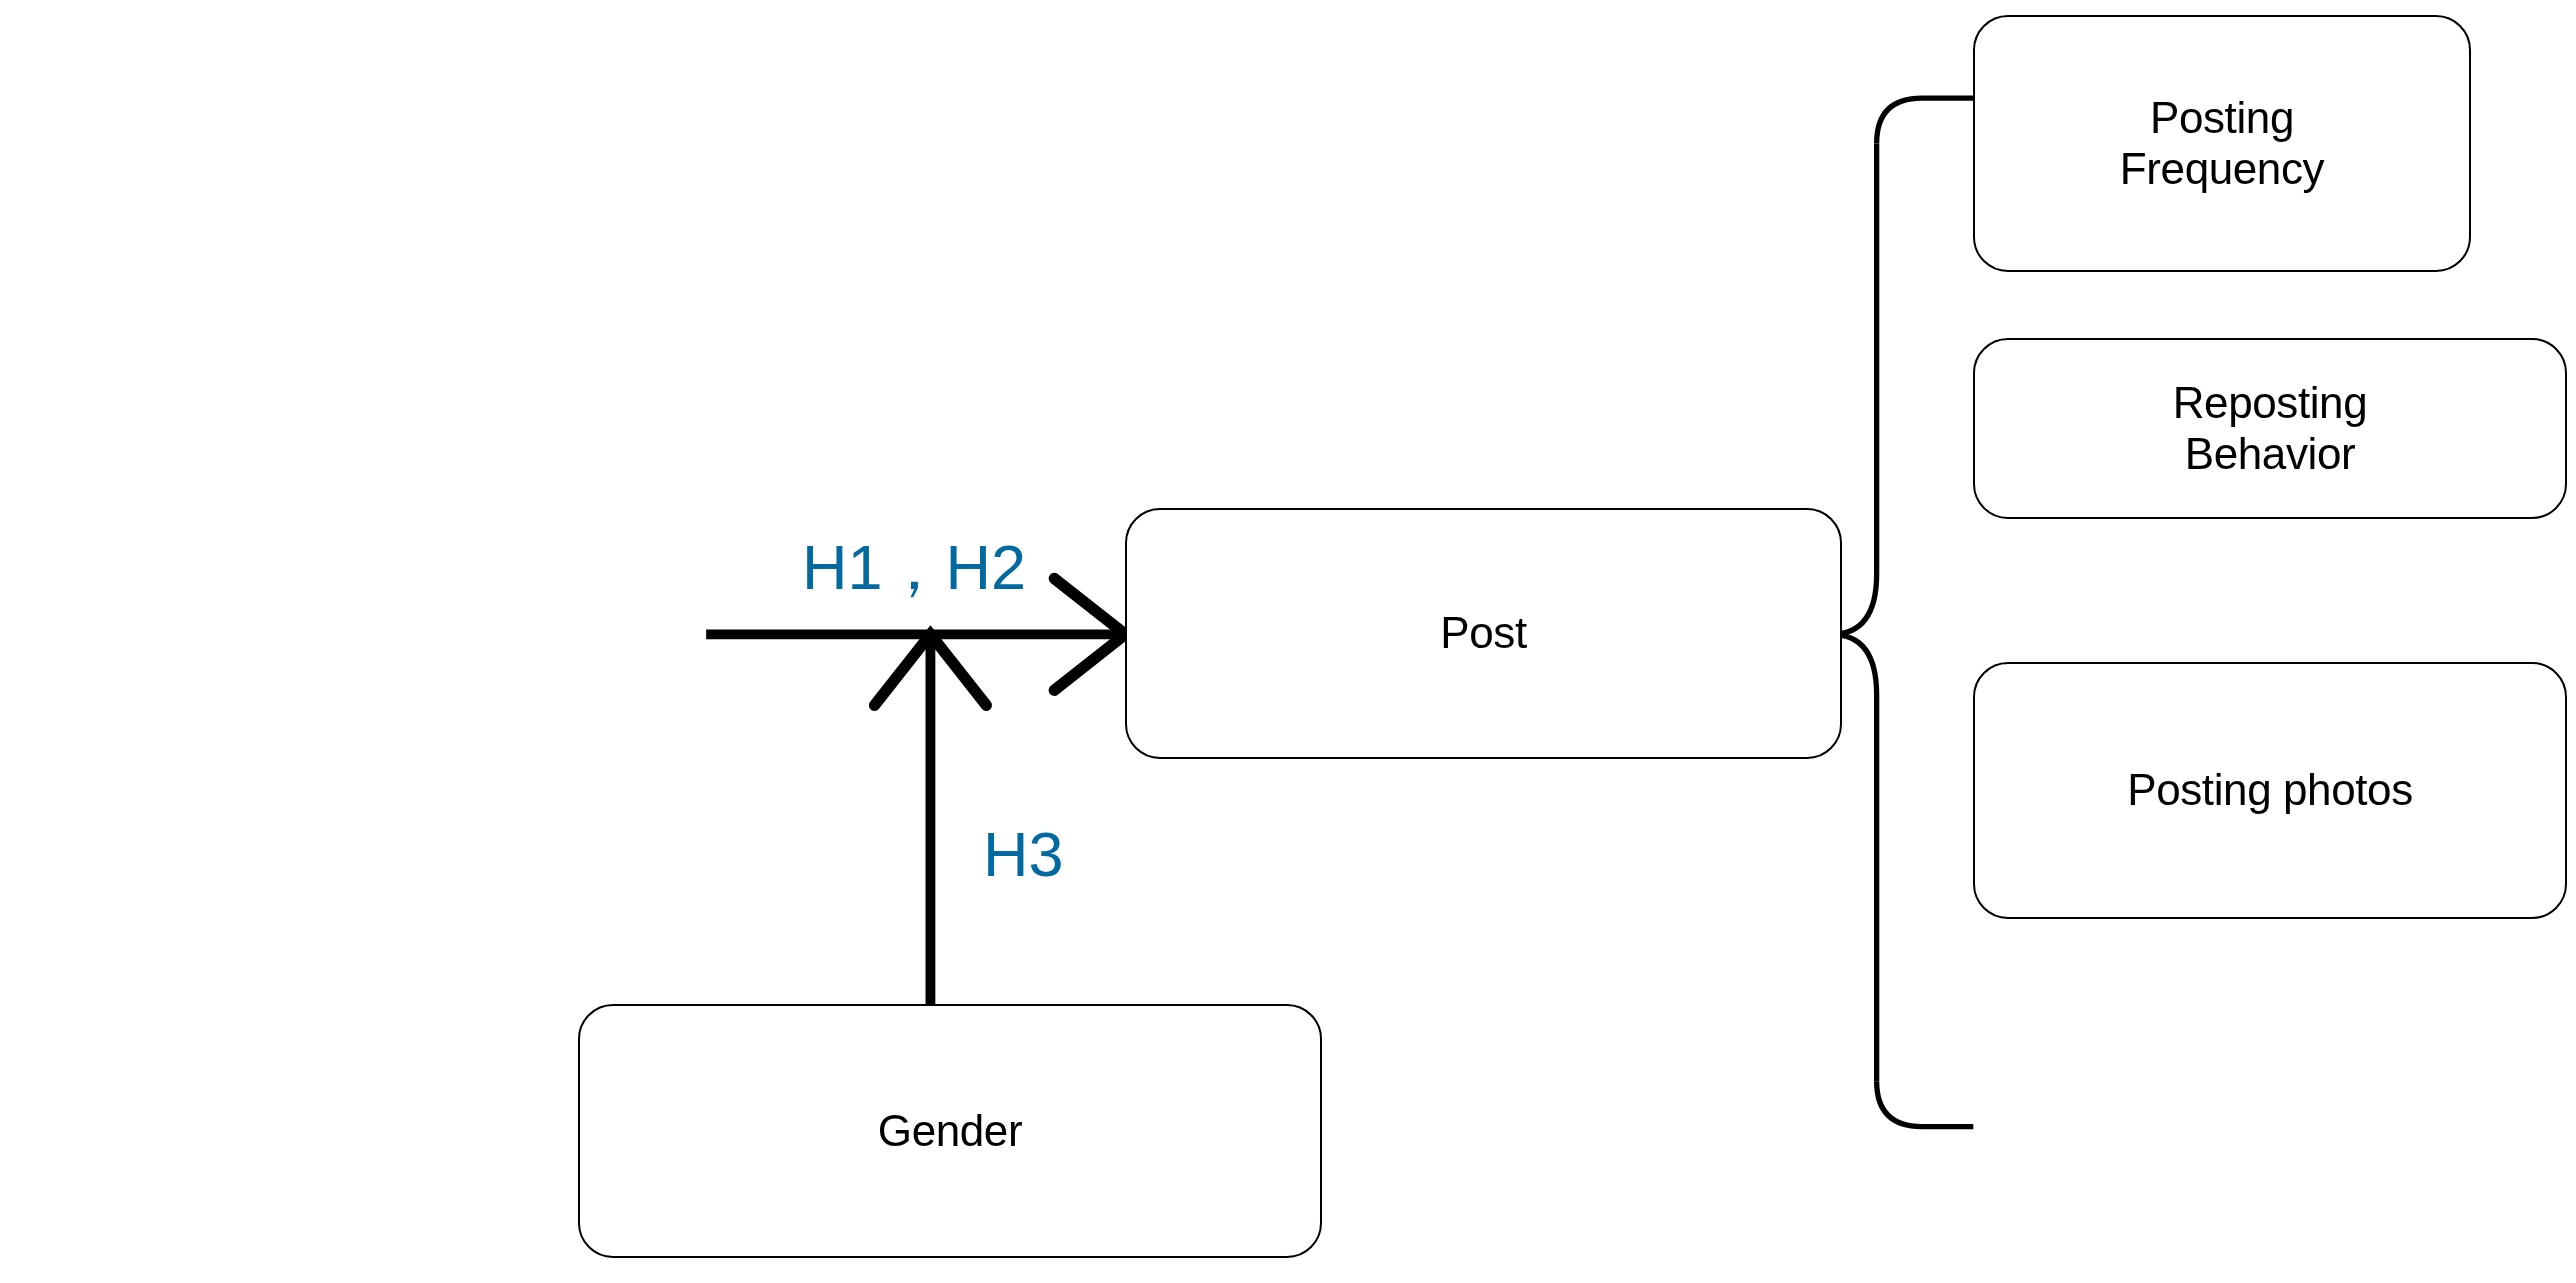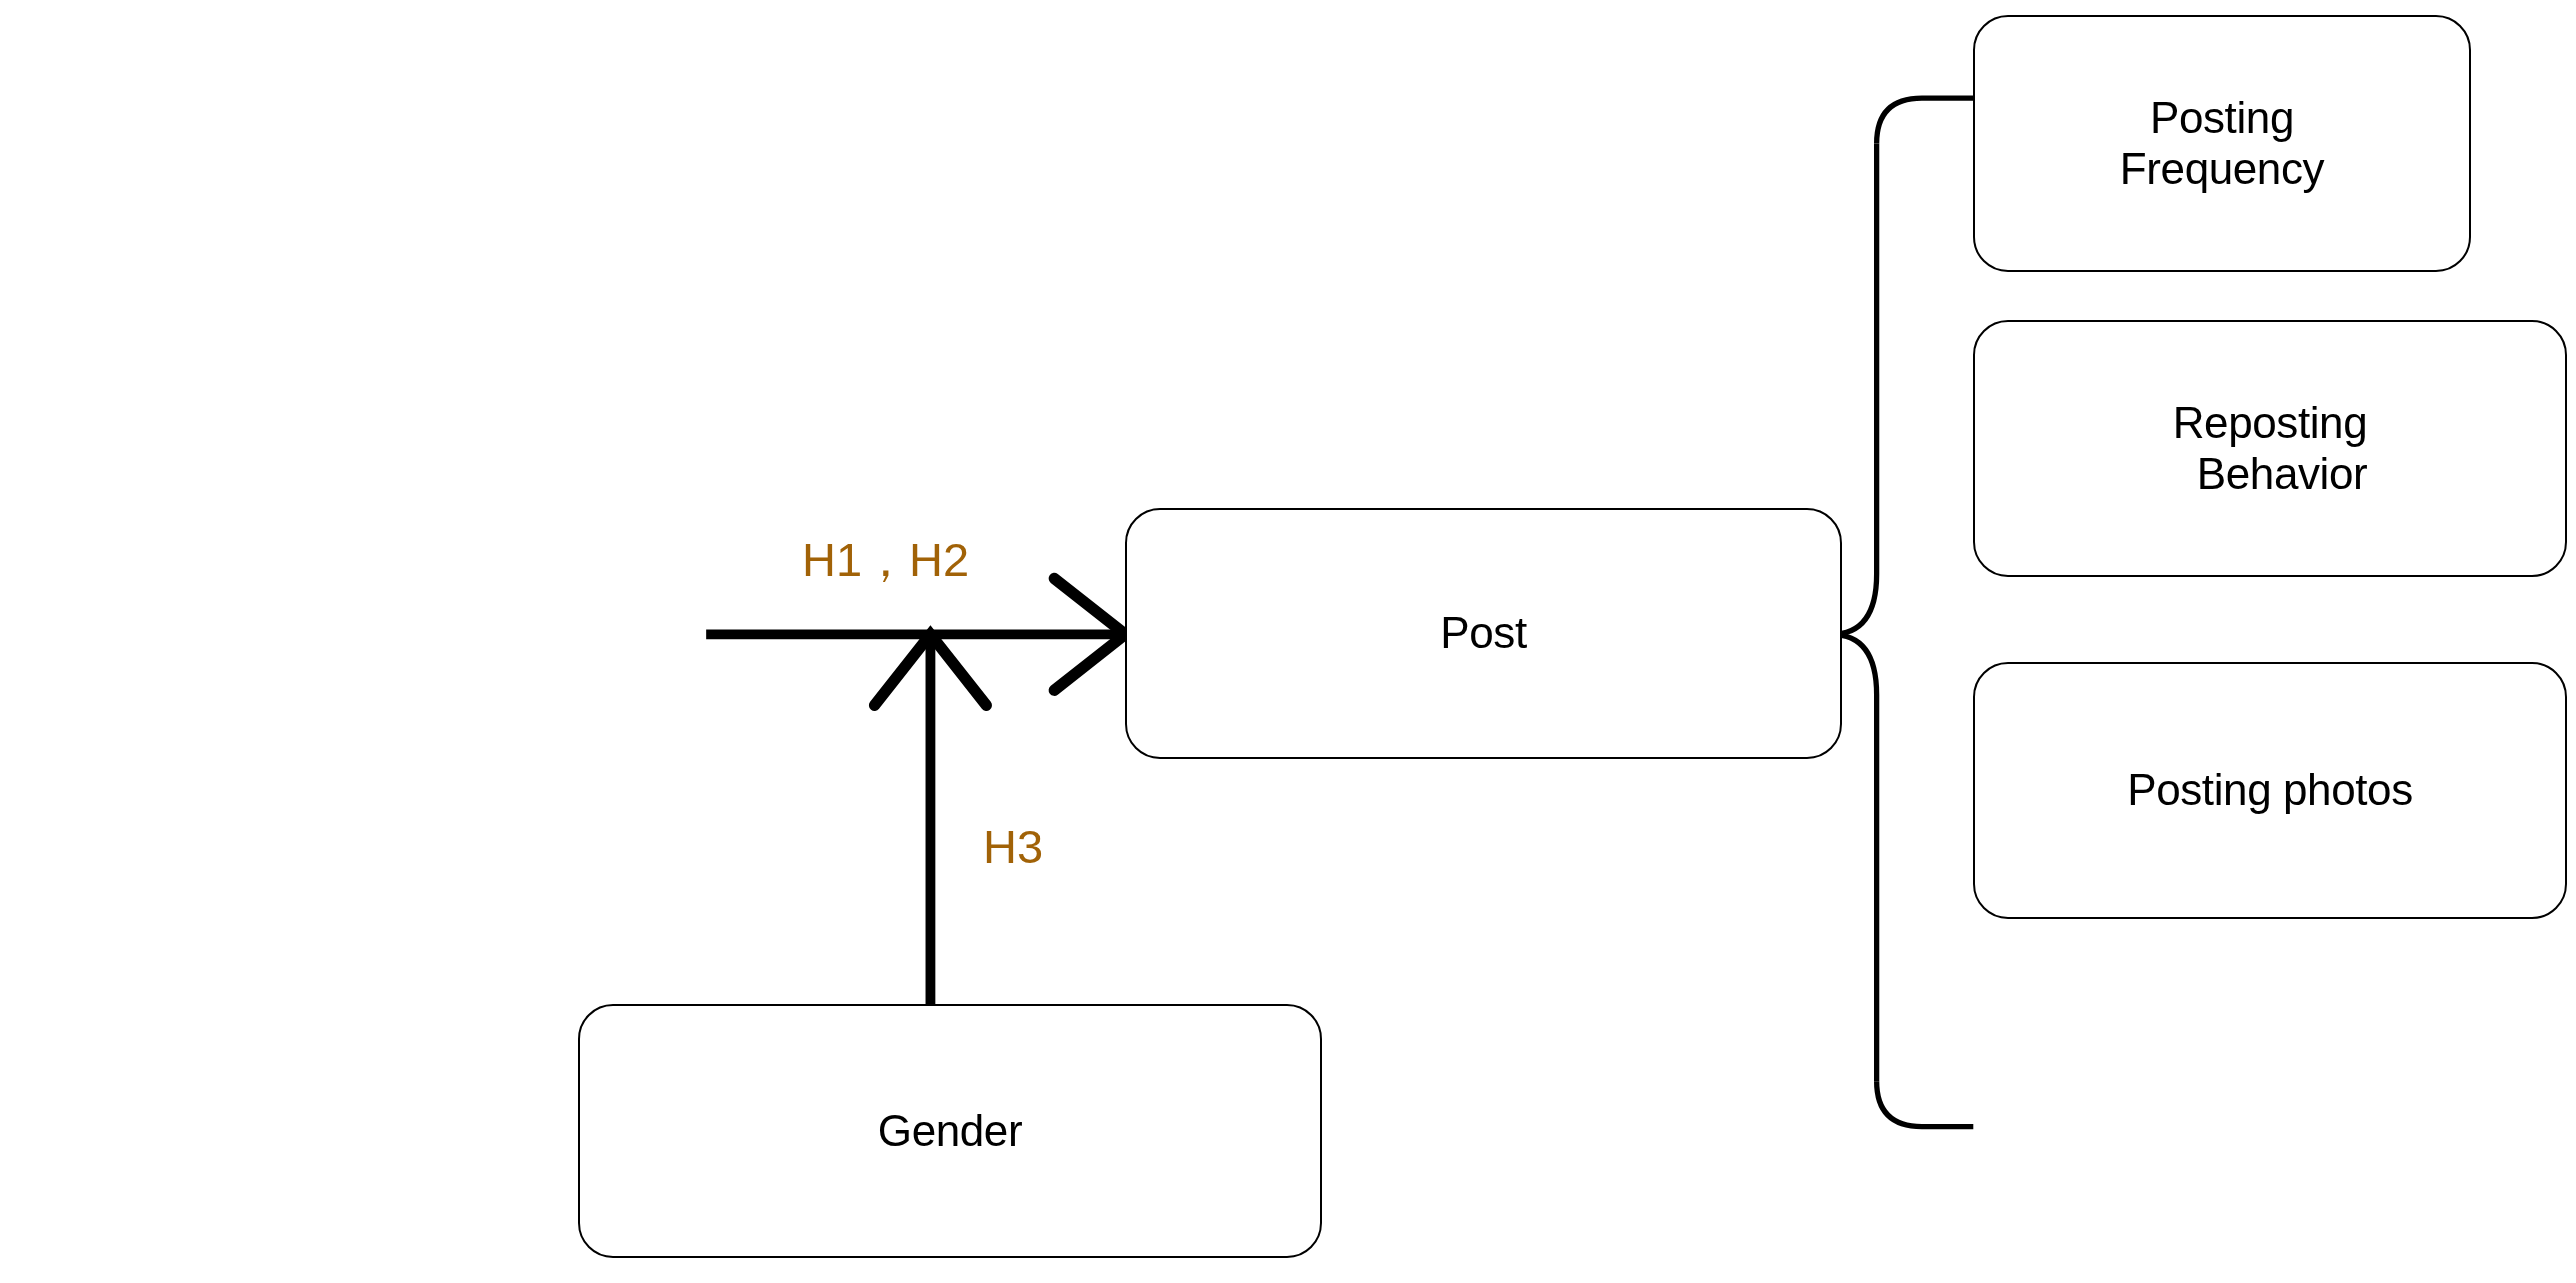--- a/index.html
+++ b/index.html
@@ -38,23 +38,23 @@
     color: #000000;
     font-family: "Liberation Sans", sans-serif;
     font-size: 44px;
     line-height: 1.14;
     letter-spacing: -0.4px;
     padding: 3px 13.6px;
     white-space: pre-line;
   }
   .edge-label {
     position: absolute;
-    color: #a16207;
+    color: #0369a1;
     font-family: "Liberation Sans", sans-serif;
-    font-size: 47px;
+    font-size: 63px;
     line-height: 1;
     white-space: pre;
     letter-spacing: 0px;
   }
 </style>
 </head>
 <body>
 
 <div id="diagram-root">
 
@@ -99,21 +99,21 @@
 
   <div class="node-box" style="left:578px;  top:1004px; width:744px;  height:254px;">
     <span>Gender</span>
   </div>
 
   <div class="node-box" style="left:1973px; top:15px;   width:498px;  height:257px;">
     <span>Posting
 Frequency</span>
   </div>
 
-  <div class="node-box" style="left:1973px; top:320px;  width:594px;  height:257px;text-align:right;">
+  <div class="node-box" style="left:1973px; top:338px;  width:594px;  height:181px;">
     <span>Reposting
 Behavior</span>
   </div>
 
   <div class="node-box" style="left:1973px; top:662px;  width:594px;  height:257px;">
     <span>Posting photos</span>
   </div>
 
 
   <div class="edge-label" style="left:802px; top:536px;">H1，H2</div>

